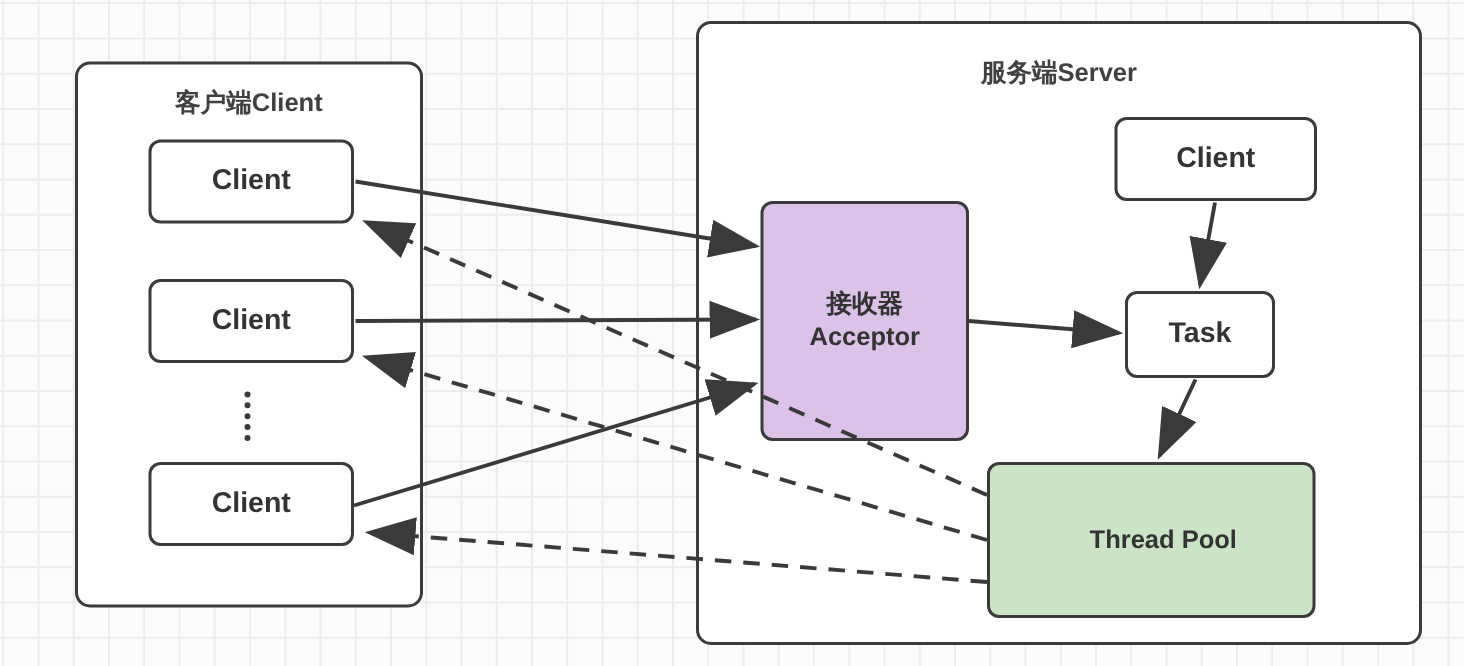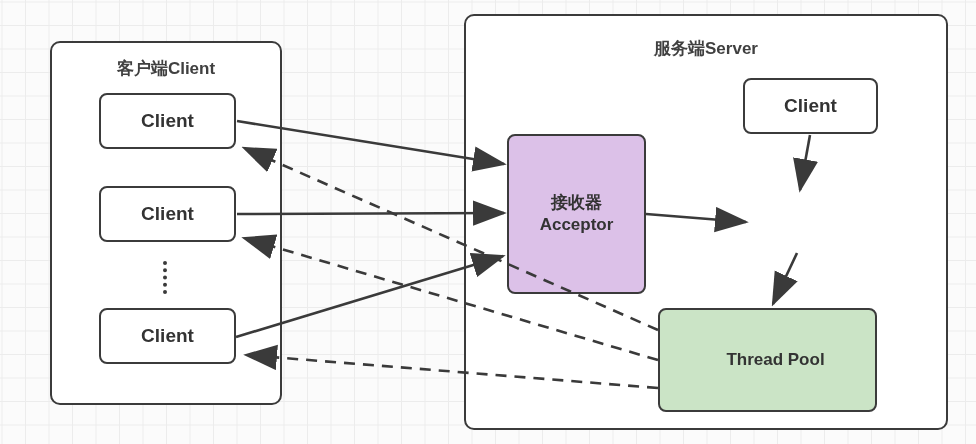--- a/index.html
+++ b/index.html
@@ -103,20 +103,23 @@
 
   <div class="node node-sm acceptor-node" style="left:507px;top:134px;width:139px;height:160px;">
     <span>接收器</span>
     <span>Acceptor</span>
   </div>
 
   <div class="node node-lg" style="left:743px;top:78px;width:135px;height:56px;">
     <span>Client</span>
   </div>
 
+  <div class="node node-lg" style="left:750px;top:194px;width:100px;height:58px;">
+    <span>Task</span>
+  </div>
 
   <div class="node node-sm threadpool-node" style="left:658px;top:308px;width:219px;height:104px;padding-left:16px;">
     <span>Thread Pool</span>
   </div>
 
   <svg class="arrow-layer" viewBox="0 0 976 444">
     <defs>
       <marker id="arrow" viewBox="0 0 12 9" refX="11" refY="4.5" markerWidth="13" markerHeight="10" orient="auto-start-reverse">
         <path d="M0,0 L12,4.5 L0,9 Z" fill="#3a3a3a"></path>
       </marker>

